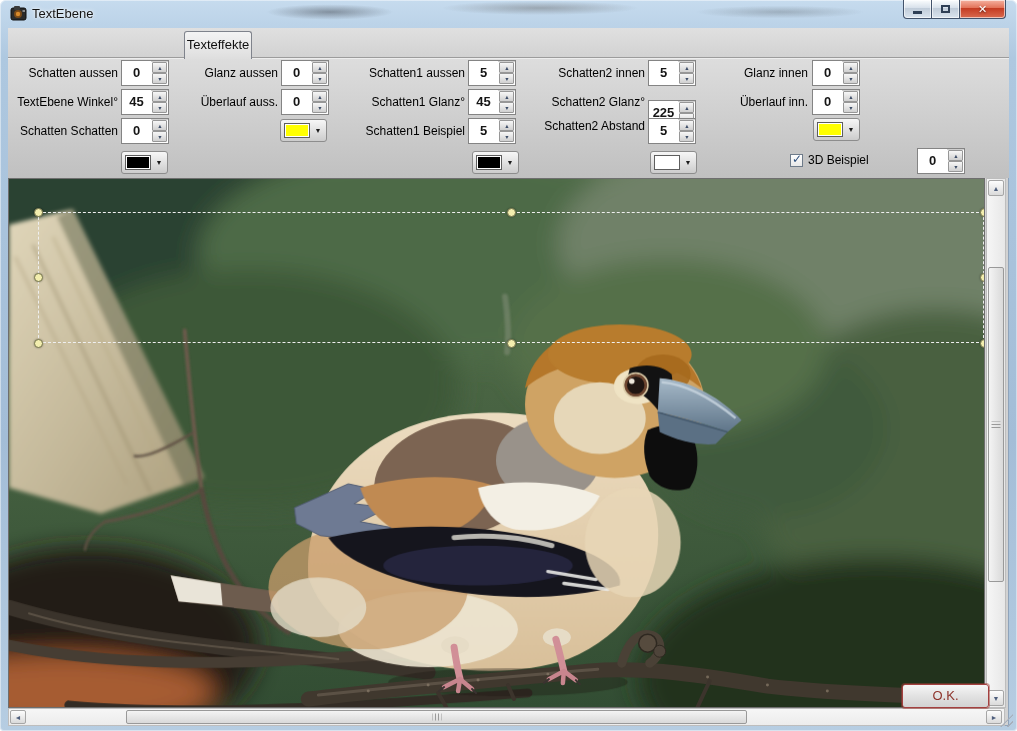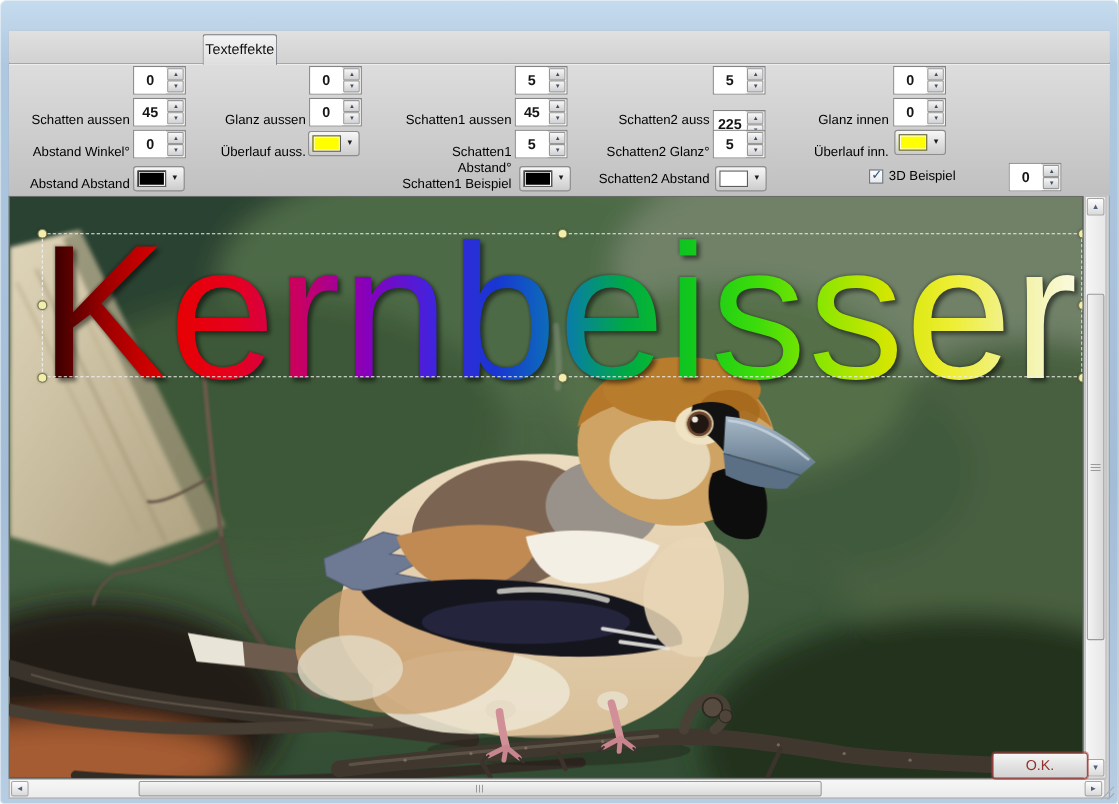--- a/index.html
+++ b/index.html
@@ -33,21 +33,21 @@
   
   .client { position:absolute; left:8px; top:28px; width:1001px; height:698px; background:#d2d2d2; border:1px solid #8fa3ba; }
   .tabstrip { position:absolute; left:8px; top:28px; width:1001px; height:29px; background:linear-gradient(#e0e0e0,#d2d2d2); }
   .tab-disabled { position:absolute; left:62px; top:36px; width:120px; text-align:center; font-size:13px; color:#e9e6df;
     text-shadow:0 1px 0 rgba(110,110,110,.25); }
   .tab-active { position:absolute; left:184px; top:31px; width:68px; height:28px; z-index:3;
     background:linear-gradient(#f4f4f4,#dedede); border:1px solid #7f838c; border-bottom:none; border-radius:3px 3px 0 0;
     font-size:13px; color:#101010; text-align:center; line-height:26px; }
   .panel { position:absolute; left:8px; top:57px; width:1001px; height:121px; z-index:2;
     background:linear-gradient(#dddddd,#c0c0c0); border-top:1px solid #9c9c9c; box-shadow:inset 0 1px 0 #ededed; }
-  .plabel { position:absolute; font-size:12px; color:#000; text-align:right; line-height:14px;margin-top:36px; }
+  .plabel { position:absolute; font-size:12px; color:#000; text-align:right; line-height:14px; }
   
   .spin { position:absolute; width:48px; height:26px; background:#fff; border:1px solid #848484; box-shadow:inset 1px 1px 0 #cfcfcf; }
   .spin-val { position:absolute; left:0; top:0; width:29px; height:24px; line-height:24px; text-align:center;
     font-size:13px; font-weight:700; color:#151515; background:#fff; }
   .spin-btn { position:absolute; right:1px; width:15px; height:11px; display:flex; align-items:center; justify-content:center;
     background:linear-gradient(#f7f7f7,#d0d0d0); border:1px solid #979797; border-radius:1px; }
   .spin-btn.up { top:1px; } .spin-btn.down { top:12px; }
   .spin-ico { font-size:6px; line-height:1; color:#3d4d68; transform:scale(.9); }
   
   .ccombo { position:absolute; width:47px; height:23px; background:linear-gradient(#f7f7f7,#cccccc); border:1px solid #8d8d8d;
@@ -90,42 +90,63 @@
     box-shadow:0 0 0 1px rgba(160,60,50,.5); font-size:13px; color:#8e332b; text-align:center; line-height:22px; }
   .sizegrip { position:absolute; right:4px; bottom:4px; width:13px; height:13px;
     background:repeating-linear-gradient(135deg,#a7afbb 0 1.5px,transparent 1.5px 4.5px);
     clip-path:polygon(100% 0,100% 100%,0 100%); }
 </style>
 </head>
 <body>
 
 <div class="window">
 
+  <div class="titlebar">
+    <svg class="app-icon" viewBox="0 0 17 17">
+      <rect x="1" y="3" width="15" height="12" rx="2" fill="#2b2b2b" stroke="#111"></rect>
+      <rect x="4" y="1" width="6" height="4" rx="1" fill="#3a3a3a"></rect>
+      <circle cx="8" cy="9" r="4" fill="#7a4a18"></circle>
+      <circle cx="8" cy="9" r="2.2" fill="#d98a2b"></circle>
+      <rect x="12.5" y="5" width="2.5" height="2" fill="#888"></rect>
+    </svg>
+    <div class="title-text">TextEbene</div>
+    <div class="winbtns">
+      <div class="win-btn min">
+          <span class="glyph-min"></span>
+        </div>
+      <div class="win-btn max">
+          <span class="glyph-max"></span>
+        </div>
+      <div class="win-btn close">
+          <span class="glyph-close">✕</span>
+        </div>
+    </div>
+  </div>
 
   <div class="client"></div>
 
   <div class="tabstrip">
     <div class="tab-disabled">Texteigenschaften</div>
   </div>
   <div class="tab-active">Texteffekte</div>
 
   <div class="panel">
 
     <div class="plabel" style="left:2px;top:8px;width:108px">Schatten aussen</div>
-    <div class="plabel" style="left:2px;top:37px;width:108px">Abstand Winkel°</div>
-    <div class="plabel" style="left:2px;top:66px;width:108px">Abstand Abstand</div>
+    <div class="plabel" style="left:2px;top:37px;width:108px">TextEbene Winkel°</div>
+    <div class="plabel" style="left:2px;top:66px;width:108px">Schatten Schatten</div>
 
     <div class="plabel" style="left:158px;top:8px;width:112px">Glanz aussen</div>
     <div class="plabel" style="left:158px;top:37px;width:112px">Überlauf auss.</div>
 
     <div class="plabel" style="left:352px;top:8px;width:105px">Schatten1 aussen</div>
-    <div class="plabel" style="left:352px;top:37px;width:105px">Schatten1 Abstand°</div>
+    <div class="plabel" style="left:352px;top:37px;width:105px">Schatten1 Glanz°</div>
     <div class="plabel" style="left:352px;top:66px;width:105px">Schatten1 Beispiel</div>
 
-    <div class="plabel" style="left:528px;top:8px;width:109px">Schatten2 auss</div>
+    <div class="plabel" style="left:528px;top:8px;width:109px">Schatten2 innen</div>
     <div class="plabel" style="left:528px;top:37px;width:109px">Schatten2 Glanz°</div>
     <div class="plabel" style="left:528px;top:61px;width:109px">Schatten2 Abstand</div>
 
     <div class="plabel" style="left:688px;top:8px;width:112px">Glanz innen</div>
     <div class="plabel" style="left:688px;top:37px;width:112px">Überlauf inn.</div>
 
     <div class="spin" style="left:113px;top:2px">
       <div class="spin-val">0</div>
       <div class="spin-btn up">
           <span class="spin-ico">▲</span>
@@ -417,21 +438,20 @@
       <g stroke-linecap="round" fill="none">
         <path d="M446,470 C448,484 450,494 452,502" stroke="#d18f97" stroke-width="7"></path>
         <path d="M452,502 l-16,8 M452,502 l12,10 M452,502 l-2,12" stroke="#c8858e" stroke-width="4.5"></path>
         <path d="M548,462 C552,476 554,486 556,494" stroke="#d18f97" stroke-width="7"></path>
         <path d="M556,494 l-15,8 M556,494 l12,9 M556,494 l-1,12" stroke="#c8858e" stroke-width="4.5"></path>
         <path d="M436,510 l-5,4 M464,512 l4,4 M541,502 l-5,4 M568,503 l4,4" stroke="#3a3230" stroke-width="2"></path>
       </g>
     </svg>
 
     
-    <div class="headline" style="background-image: linear-gradient(90deg, rgb(32, 0, 0), rgb(156, 0, 0), rgb(230, 0, 0), rgb(230, 0, 30), rgb(200, 0, 100), rgb(136, 0, 187), rgb(68, 34, 221), rgb(24, 54, 210), rgb(10, 120, 180), rgb(0, 170, 68), rgb(18, 200, 28), rgb(60, 220, 10), rgb(140, 230, 0), rgb(210, 230, 0), rgb(238, 238, 51), rgb(242, 242, 160), rgb(251, 251, 230));">Kernbeisser</div>
 
     
     <div class="sel-rect"></div>
     <div class="handle" style="left:25px;top:29px"></div>
     <div class="handle" style="left:498px;top:29px"></div>
     <div class="handle" style="left:971px;top:29px"></div>
     <div class="handle" style="left:25px;top:94px"></div>
     <div class="handle" style="left:971px;top:94px"></div>
     <div class="handle" style="left:25px;top:160px"></div>
     <div class="handle" style="left:498px;top:160px"></div>

